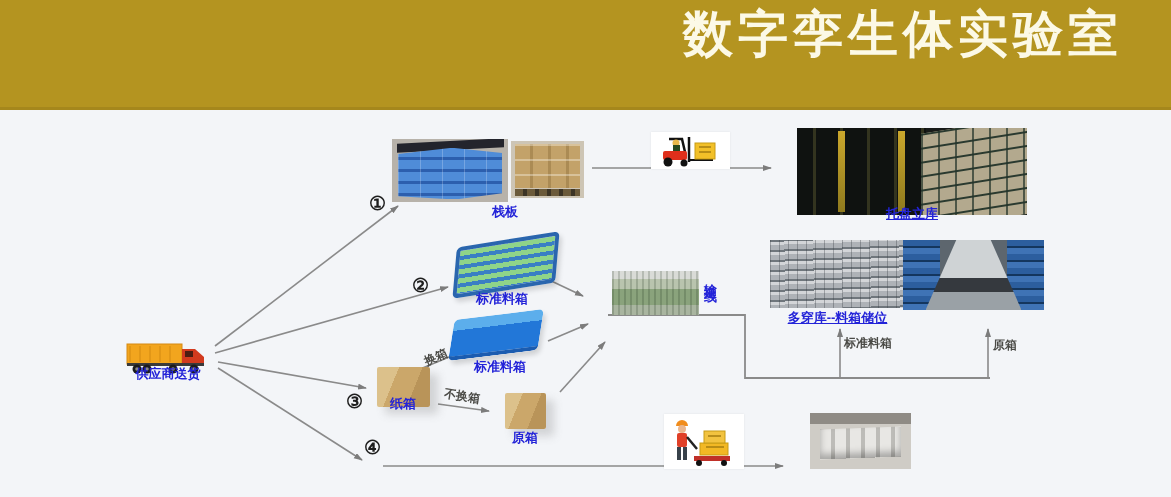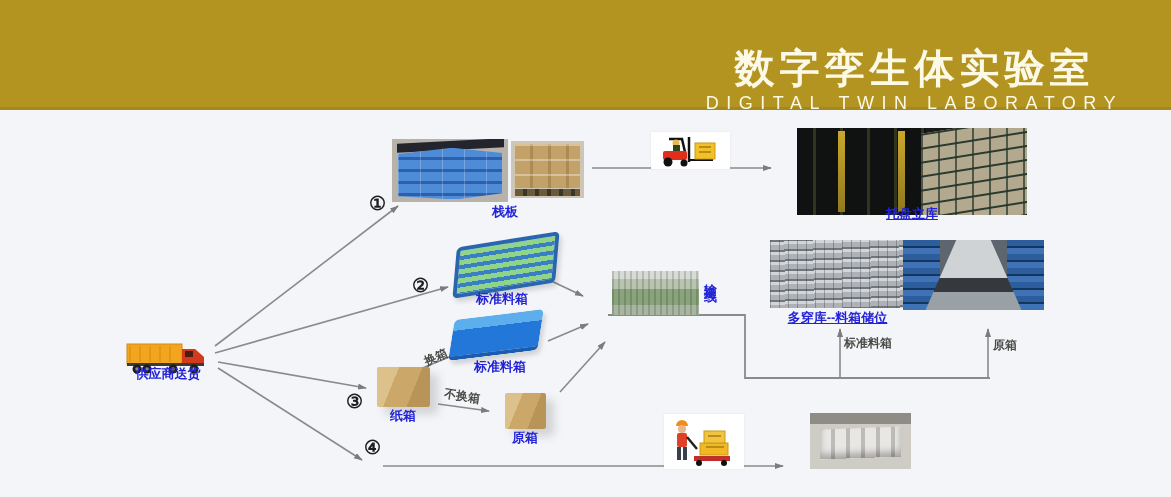--- a/index.html
+++ b/index.html
@@ -6,21 +6,21 @@
     --gold:#b49420; --cream:#fcf9e6; --bg:#f3f5f8; --label-blue:#2323d8;
     --edge-text:#4a4a46; --arrow:#858585;
   }
   html,body{margin:0;padding:0;background:#fff;}
   .stage{position:relative;width:1171px;height:497px;overflow:hidden;background:var(--bg);
          font-family:"Liberation Sans",sans-serif;}
   
   .band{position:absolute;left:0;top:0;width:1171px;height:107px;background:var(--gold);
         border-bottom:3px solid #a5871c;}
   .title-block{position:absolute;top:7px;right:48px;text-align:center;color:var(--cream);}
-  .title-cn{font-size:40px;font-weight:800;letter-spacing:5px;line-height:1.08;white-space:nowrap;margin-top:40px;}
+  .title-cn{font-size:50px;font-weight:800;letter-spacing:5px;line-height:1.08;white-space:nowrap;}
   .title-en{font-size:18px;font-weight:400;letter-spacing:7.5px;margin-top:3px;white-space:nowrap;}
   
   .diagram{position:absolute;left:0;top:107px;width:1171px;height:390px;}
   .connectors{position:absolute;left:0;top:0;}
   .node{position:absolute;}
   .label{position:absolute;color:var(--label-blue);font-weight:bold;font-size:13px;
          text-align:center;white-space:nowrap;}
   .label.u{text-decoration:underline;}
   .label.vert{writing-mode:vertical-rl;letter-spacing:3px;}
   .edge-label{position:absolute;color:var(--edge-text);font-size:12px;font-weight:bold;white-space:nowrap;}
@@ -78,21 +78,20 @@
       box-shadow:inset 0 -5px 7px rgba(0,0,0,.28);}
 </style>
 </head>
 <body>
 
 <div class="stage">
 
   <div class="band">
     <div class="title-block">
       <div class="title-cn">数字孪生体实验室</div>
-      <div class="title-en">DIGITAL TWIN LABORATORY</div>
     </div>
   </div>
 
   <div class="diagram">
 
     <svg class="connectors" width="1171" height="390" viewBox="0 0 1171 390">
       <defs>
         <marker id="ah" markerWidth="10" markerHeight="8" refX="8" refY="3" orient="auto" markerUnits="userSpaceOnUse">
           <path d="M0,0 L9,3 L0,6 z" fill="#7c7c7c"></path>
         </marker>
@@ -148,21 +147,21 @@
     <div class="label" style="left:455px;top:96px;width:100px;">栈板</div>
 
     <div class="crate-mesh" style="left:454px;top:133px;width:96px;height:42px;"></div>
     <div class="label" style="left:452px;top:183px;width:100px;">标准料箱</div>
 
     <div class="tote" style="left:451px;top:208px;width:90px;height:36px;"></div>
     <div class="label" style="left:450px;top:251px;width:100px;">标准料箱</div>
     <div class="edge-label" style="left:424px;top:242px;transform:rotate(-24deg);">换箱</div>
 
     <div class="carton3d" style="left:377px;top:260px;width:53px;height:40px;"></div>
-    <div class="label" style="left:368px;top:300px;width:70px;text-align:center;">纸箱</div>
+    <div class="label" style="left:368px;top:288px;width:70px;text-align:center;">纸箱</div>
     <div class="edge-label" style="left:444px;top:281px;transform:rotate(9deg);">不换箱</div>
     <div class="carton3d" style="left:505px;top:286px;width:41px;height:36px;"></div>
     <div class="label" style="left:492px;top:322px;width:66px;">原箱</div>
 
     <div class="card" style="left:651px;top:25px;width:79px;height:37px;">
       <svg width="79" height="37" viewBox="0 0 79 37">
         <path d="M18 7 h13 l3 13" stroke="#111" stroke-width="2.5" fill="none"></path>
         <circle cx="25" cy="11" r="3.5" fill="#e8b84a"></circle>
         <rect x="22" y="13" width="7" height="8" fill="#27481f"></rect>
         <rect x="12" y="19" width="24" height="9" rx="2" fill="#df2f1b"></rect>

